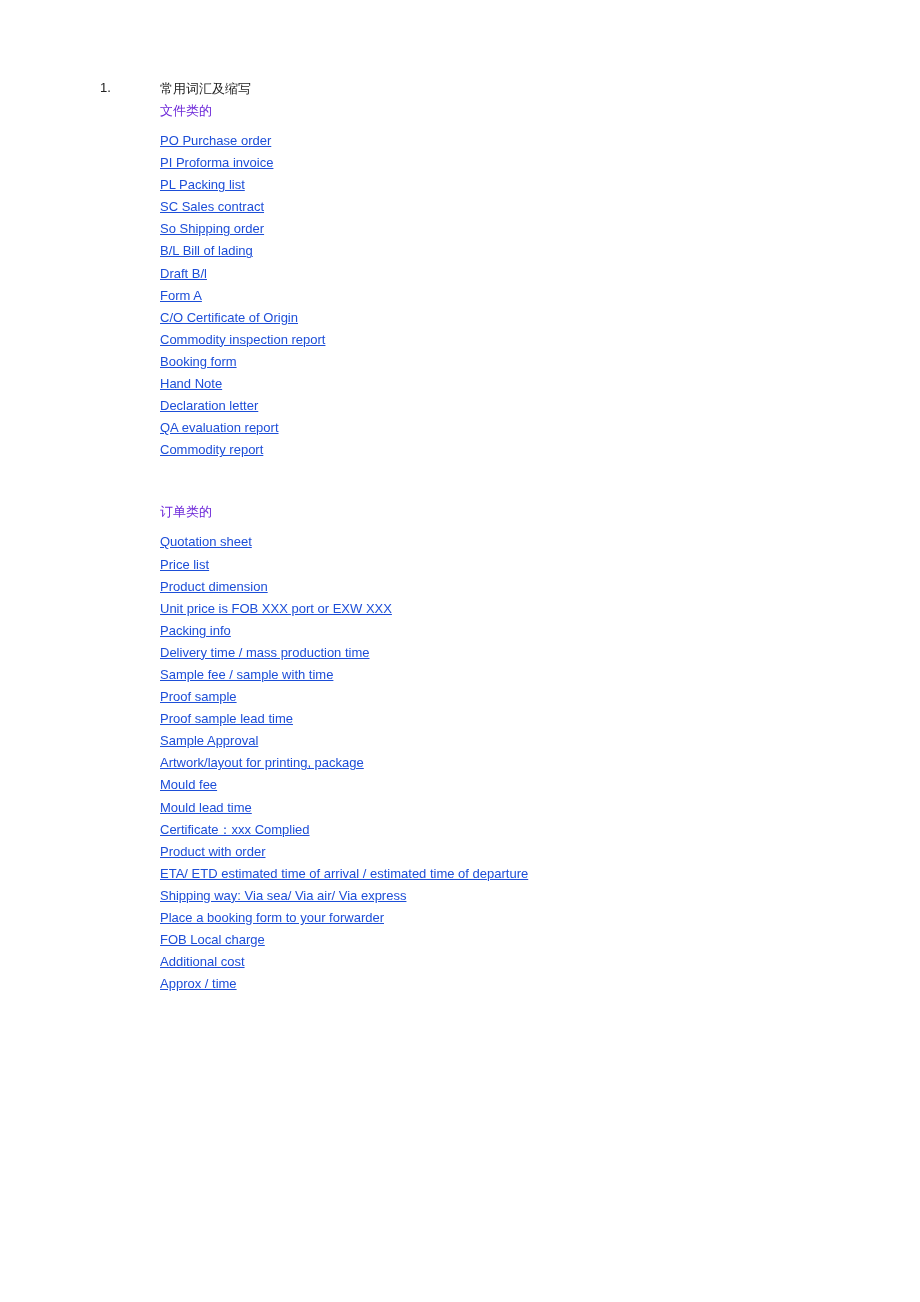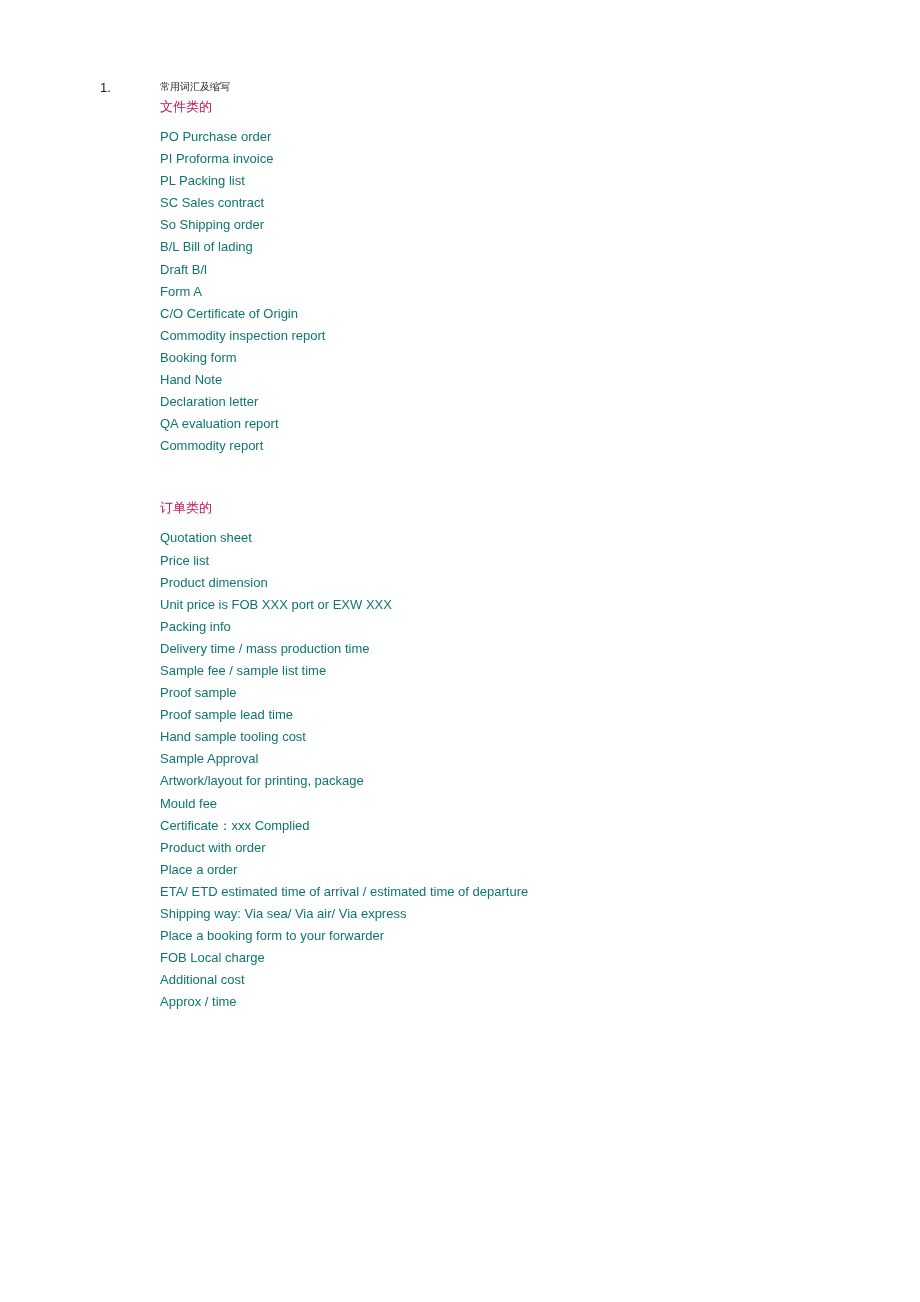--- a/index.html
+++ b/index.html
@@ -24,36 +24,37 @@
       gap: 30px;
     }
     .number {
       min-width: 30px;
       font-size: 13px;
     }
     .section-body {
       flex: 1;
     }
     .section-title {
-      font-size: 10px;
+      font-size: 13px;
     }
     .category-label {
       font-size: 13px;
-      color: #be185d;
+      color: #6d28d9;
       margin-bottom: 10px;
       margin-top: 4px;
     }
     .item-list {
       list-style: none;
       margin-bottom: 4px;
     }
     .item-list li {
       font-size: 13px;
       line-height: 1.7;
-      color: #0f766e;
+      color: #1d4ed8;
+      text-decoration: underline;
     }
     .category-section {
       margin-bottom: 20px;
     }
     .spacer {
       height: 18px;
     }
   </style>
 </head>
 <body>
@@ -89,30 +90,29 @@
 
       <div class="category-section">
         <div class="category-label">订单类的</div>
         <ul class="item-list">
           <li>Quotation sheet</li>
           <li>Price list</li>
           <li>Product dimension</li>
           <li>Unit price is FOB XXX port or EXW XXX</li>
           <li>Packing info</li>
           <li>Delivery time / mass production time</li>
-          <li>Sample fee / sample list time</li>
+          <li>Sample fee / sample with time</li>
           <li>Proof sample</li>
           <li>Proof sample lead time</li>
-          <li>Hand sample tooling cost</li>
           <li>Sample Approval</li>
           <li>Artwork/layout for printing, package</li>
           <li>Mould fee</li>
+          <li>Mould lead time</li>
           <li>Certificate：xxx Complied</li>
           <li>Product with order</li>
-          <li>Place a order</li>
           <li>ETA/ ETD  estimated time of arrival / estimated time of departure</li>
           <li>Shipping way: Via sea/ Via air/ Via express</li>
           <li>Place a booking form to your forwarder</li>
           <li>FOB Local charge</li>
           <li>Additional cost</li>
           <li>Approx / time</li>
         </ul>
       </div>
 
     </div>

